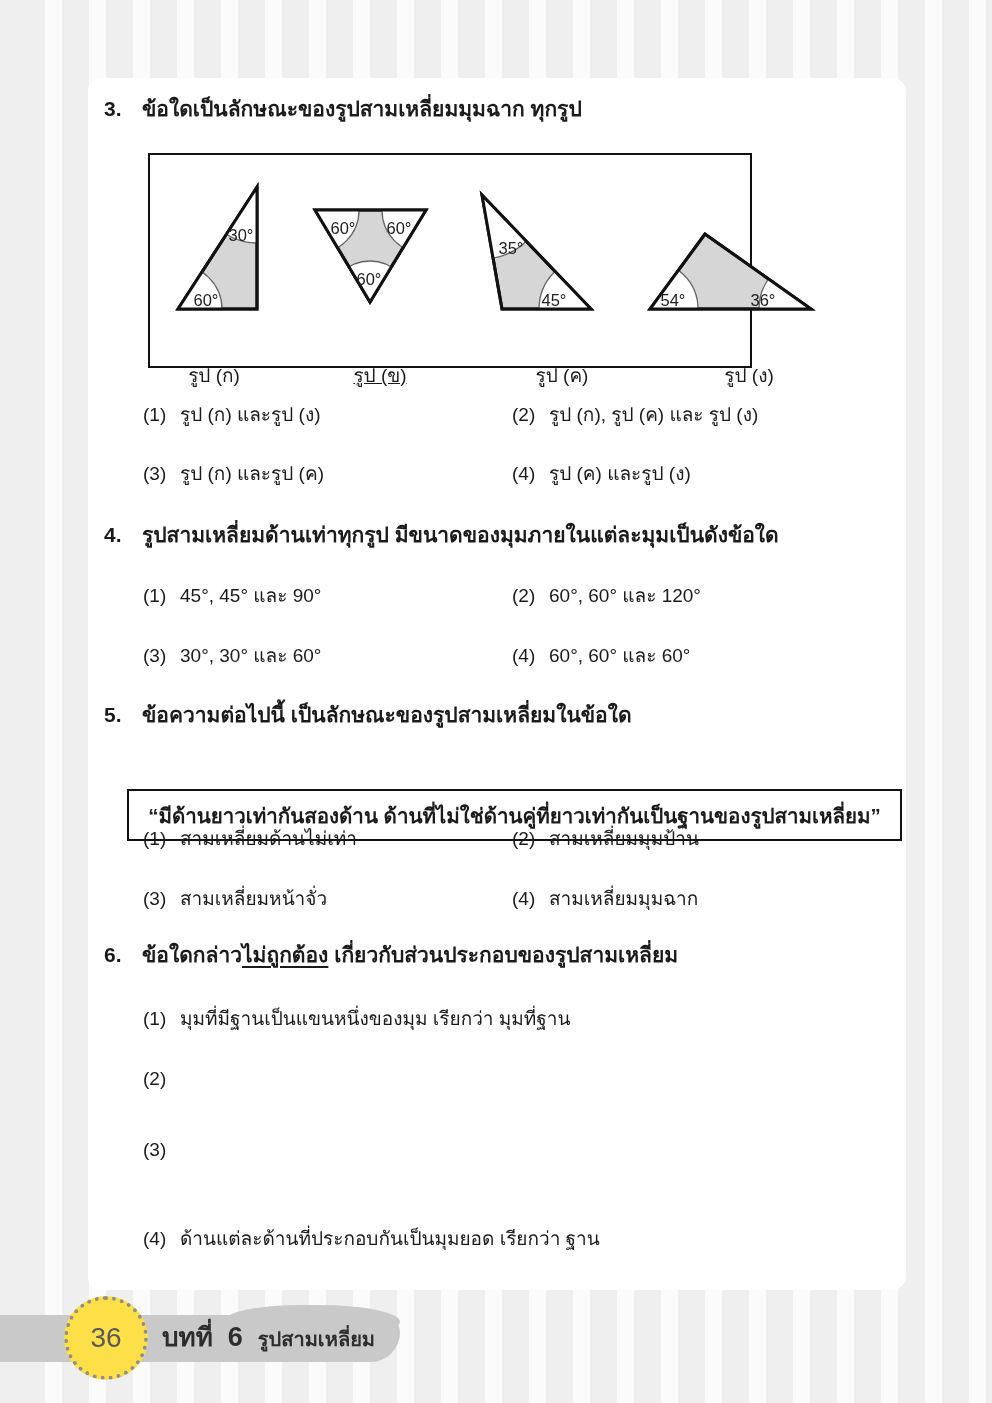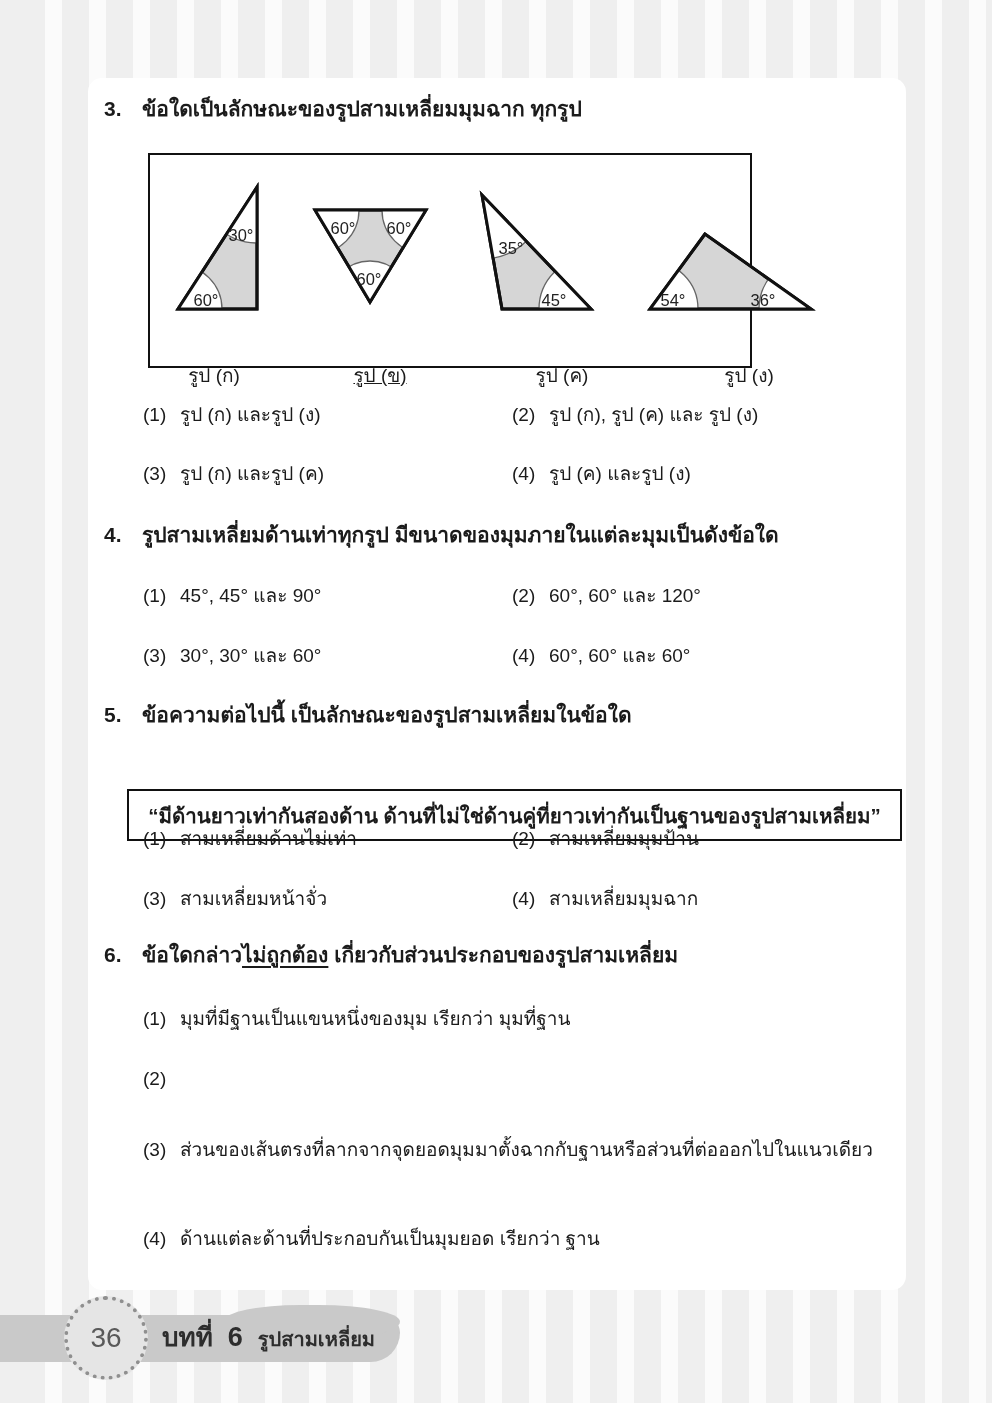--- a/index.html
+++ b/index.html
@@ -35,21 +35,21 @@
   .footer-band{
     position:absolute;left:0;top:1315px;width:400px;height:47px;
     background:#c9c9c9;border-radius:0 18px 30px 0;
   }
   .footer-band::after{
     content:"";position:absolute;left:225px;top:-10px;width:175px;height:36px;
     background:#c9c9c9;border-radius:48% 52% 60% 40%;
   }
   .footer-circle{
     position:absolute;left:64px;top:1296px;width:84px;height:84px;box-sizing:border-box;
-    background:#e5e5e5;border:4px dotted #8f8f8f;border-radius:50%;
+    background:#fde047;border:4px dotted #8f8f8f;border-radius:50%;
     display:flex;align-items:center;justify-content:center;
     font-size:28px;color:#5a5a5a;z-index:2;
   }
   .footer-text{
     position:absolute;left:162px;top:1316px;display:flex;align-items:baseline;gap:15px;
     color:#2d2d2d;z-index:2;white-space:nowrap;
   }
   .chapter-label{font-size:26px;font-weight:bold;}
   .chapter-number{font-size:27px;font-weight:bold;}
   .chapter-title{font-size:20px;font-weight:bold;}
@@ -203,21 +203,20 @@
   <div class="opt" style="left:55px;top:929px;">
     <span class="opt-num">(1)</span>
     <span class="opt-text">มุมที่มีฐานเป็นแขนหนึ่งของมุม เรียกว่า มุมที่ฐาน</span>
   </div>
   <div class="opt" style="left:55px;top:989px;">
     <span class="opt-num">(2)</span>
   </div>
   <div class="opt" style="left:55px;top:1049px;">
     <span class="opt-num" style="line-height:45px;">(3)</span>
     <span class="opt-text">
-      <span class="line" style="display:block;">ส่วนของเส้นตรงที่ลากจากจุดยอดมุมมาตั้งฉากกับฐานหรือส่วนที่ต่อออกไปในแนวเดียว</span>
     </span>
   </div>
   <div class="opt" style="left:55px;top:1149px;">
     <span class="opt-num">(4)</span>
     <span class="opt-text">ด้านแต่ละด้านที่ประกอบกันเป็นมุมยอด เรียกว่า ฐาน</span>
   </div>
 
 </div>
 
 <div class="footer-band"></div>

